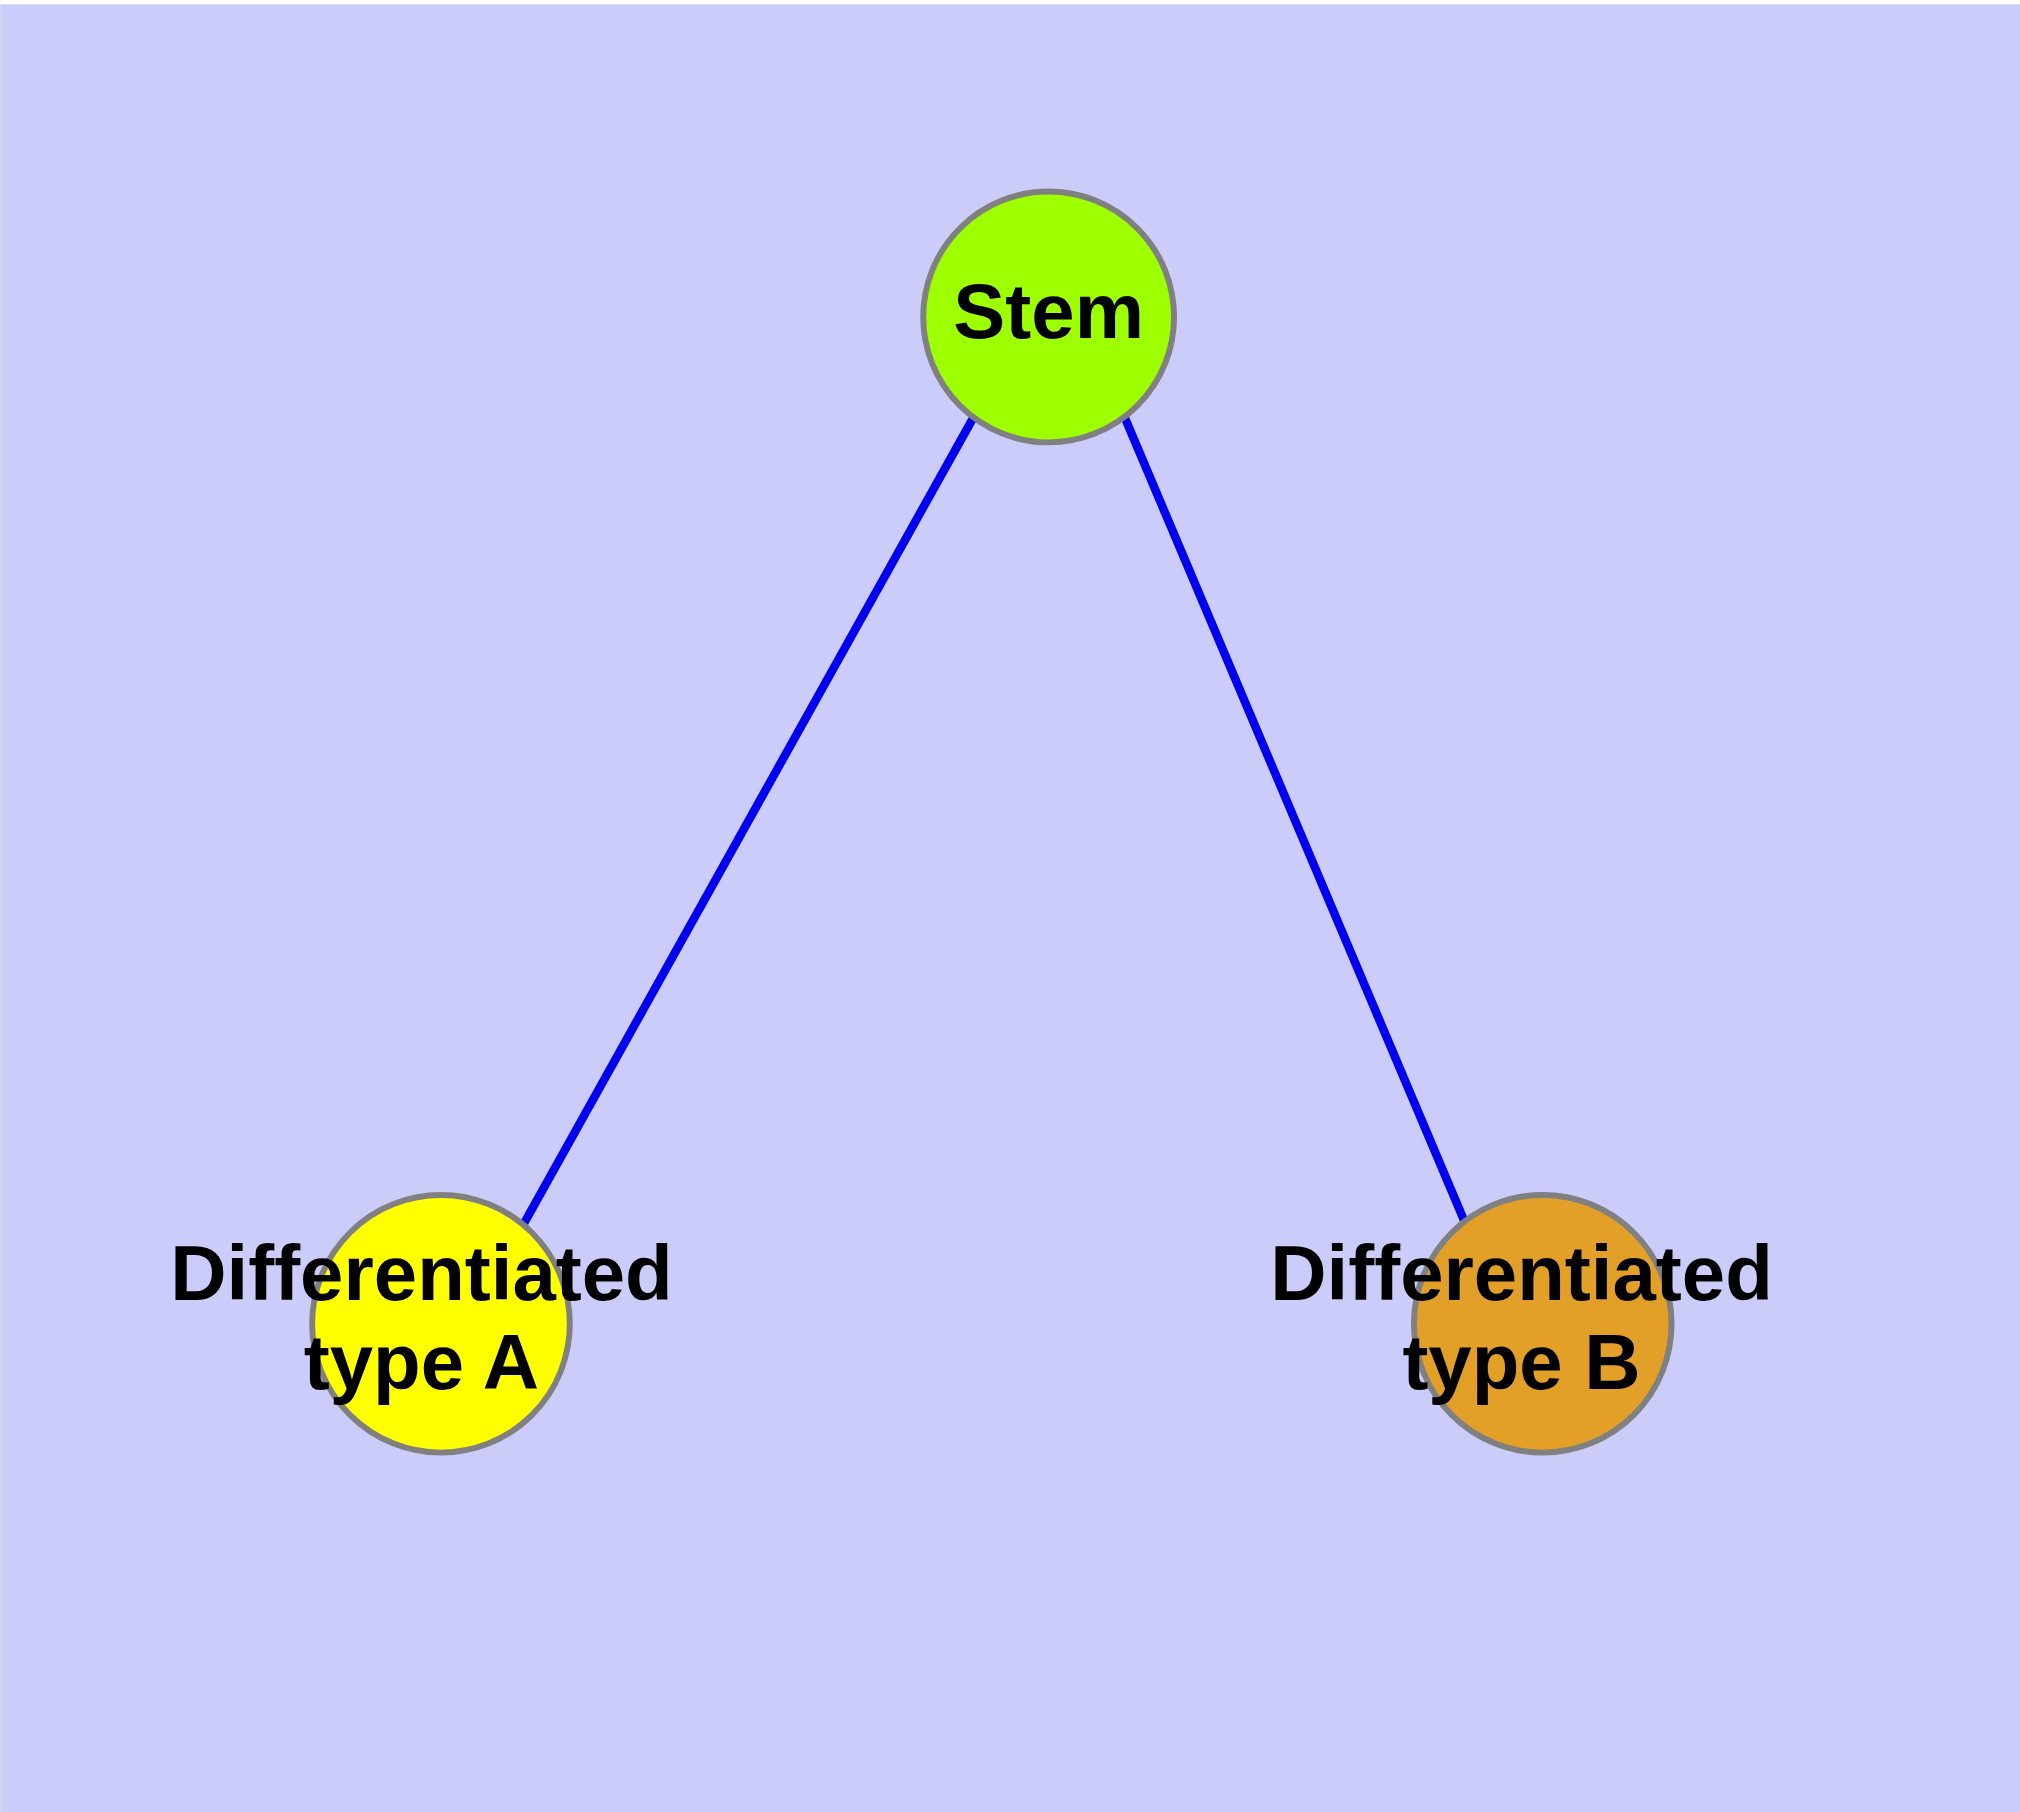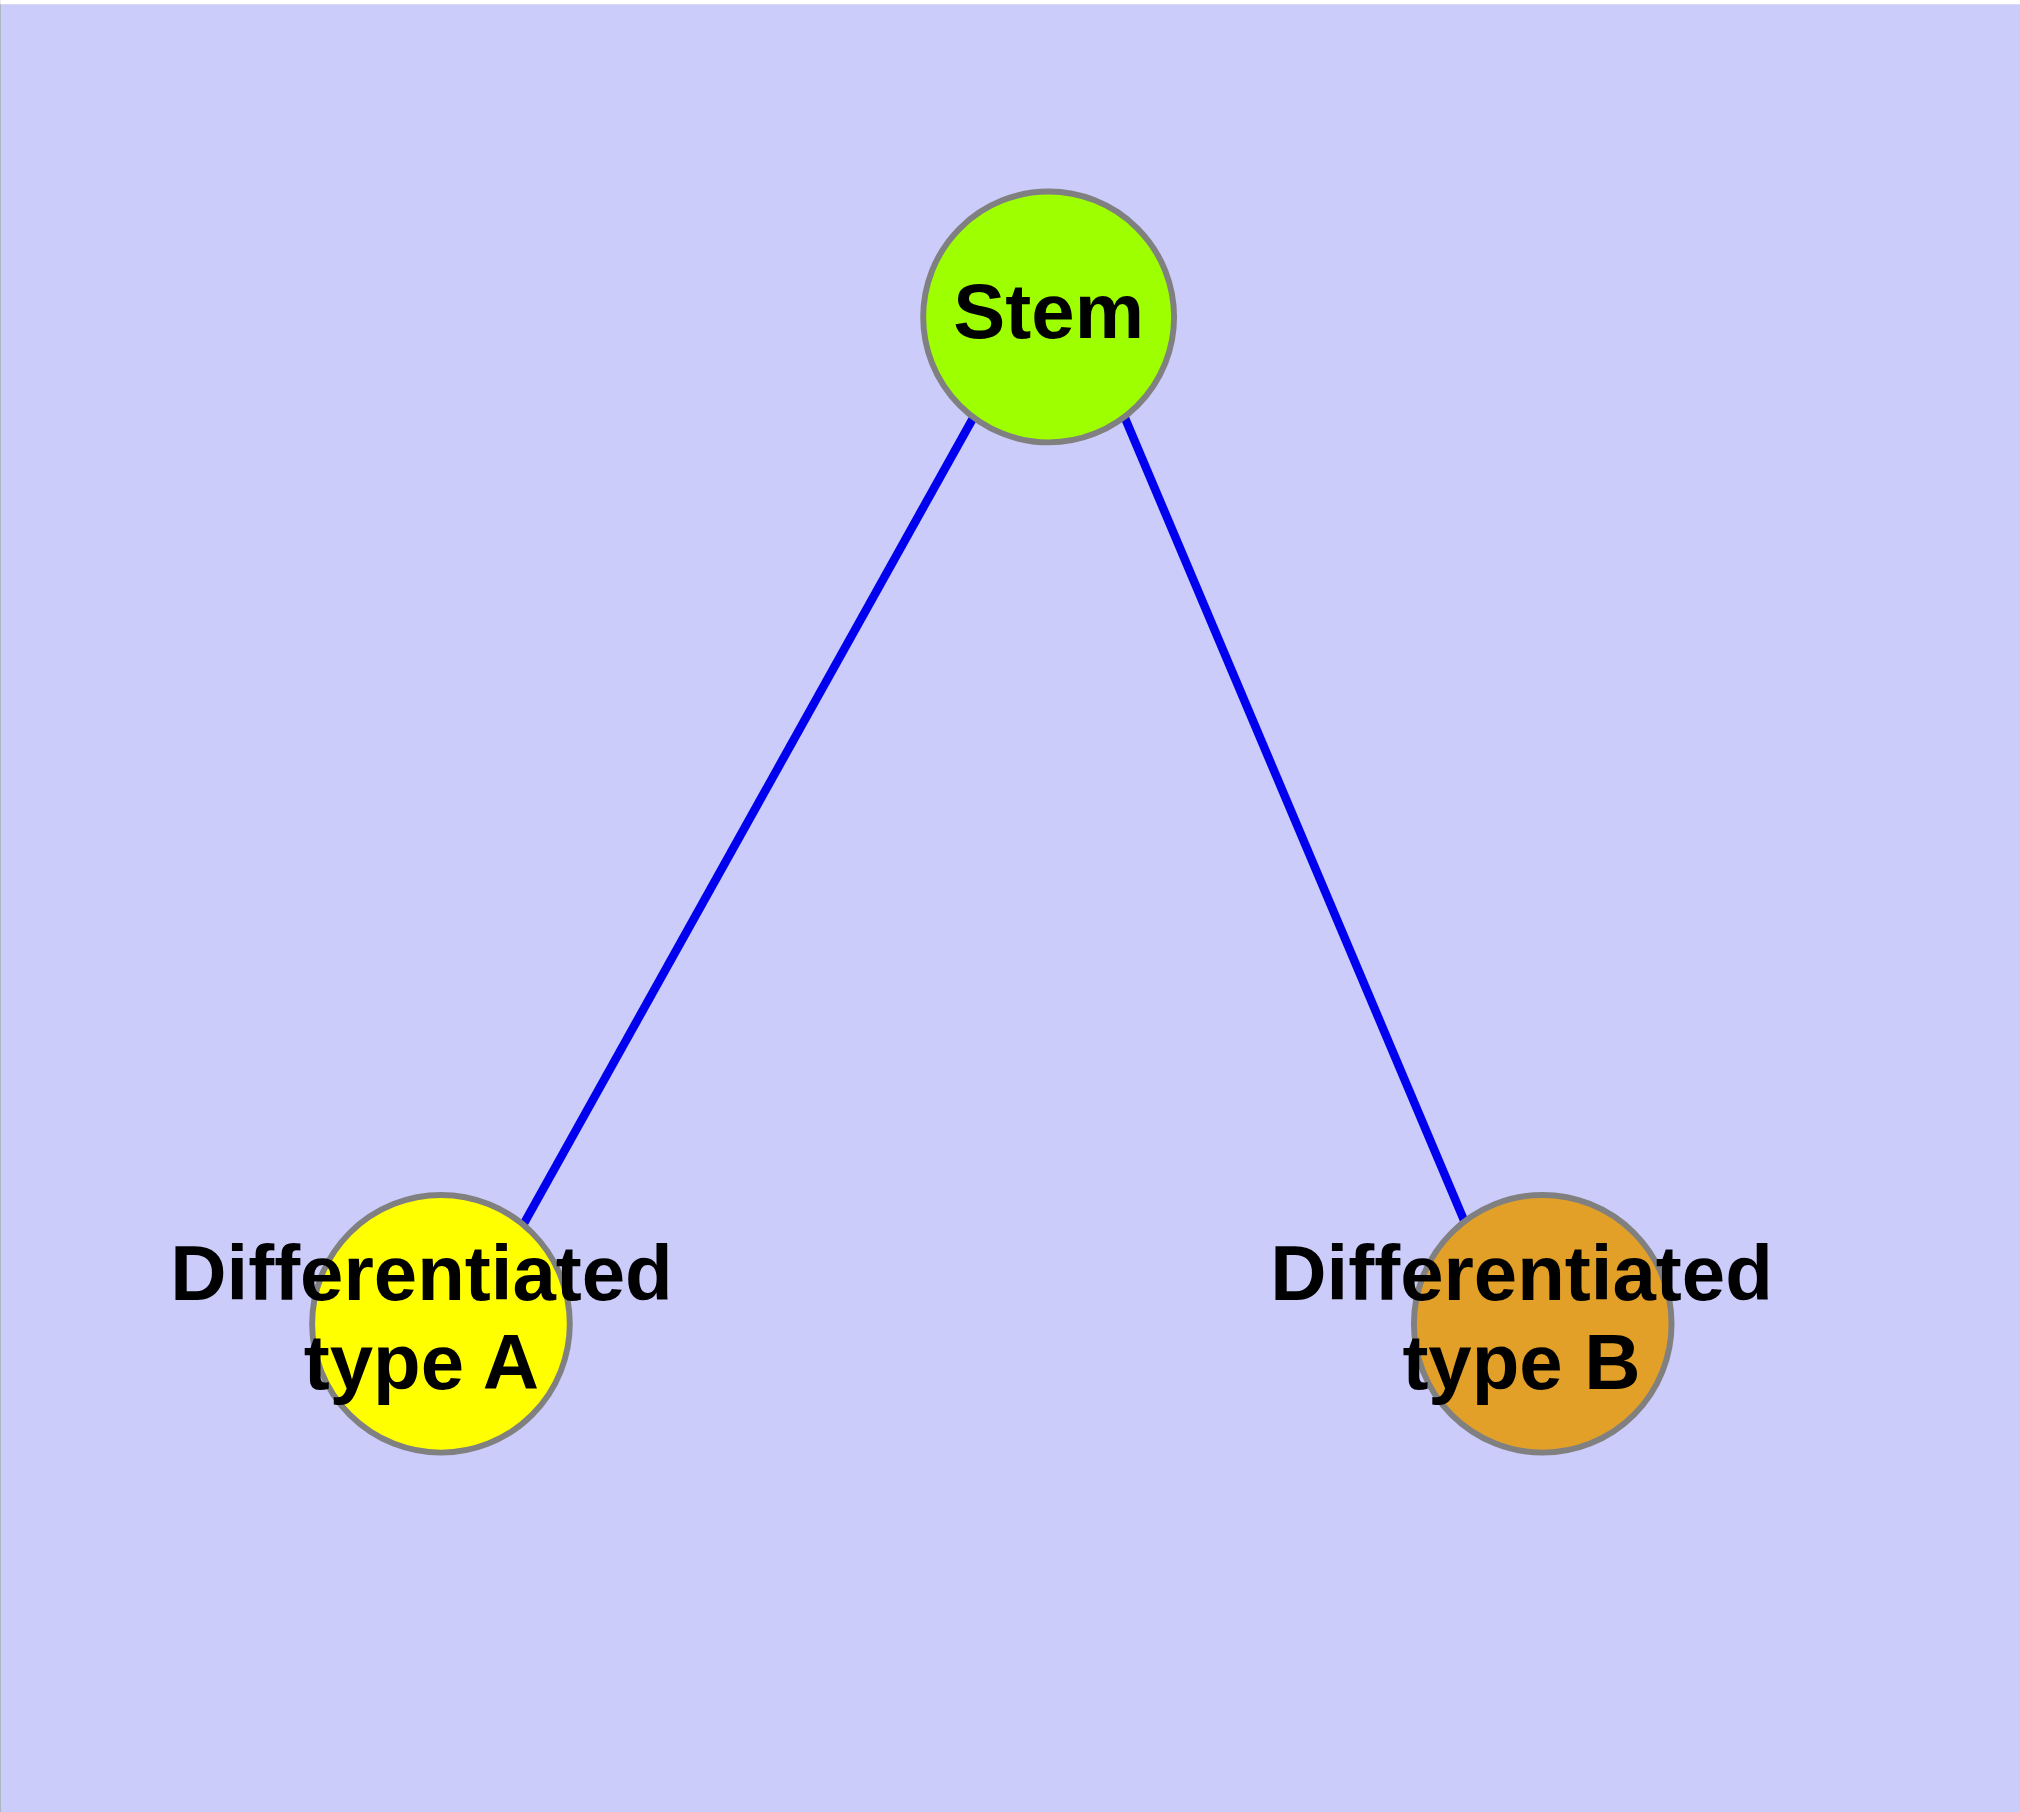--- a/index.html
+++ b/index.html
@@ -11,21 +11,21 @@
   body {
     width: 2021px;
     height: 1812px;
     overflow: hidden;
     font-family: "Liberation Sans", sans-serif;
   }
   #graph-canvas {
     position: relative;
     width: 2021px;
     height: 1812px;
-    background: #4d7c0f;
+    background: #fef9c3;
     text-decoration: underline;
   }
   #graph-svg {
     position: absolute;
     top: 0;
     left: 0;
     width: 2021px;
     height: 1812px;
     display: block;
   }

